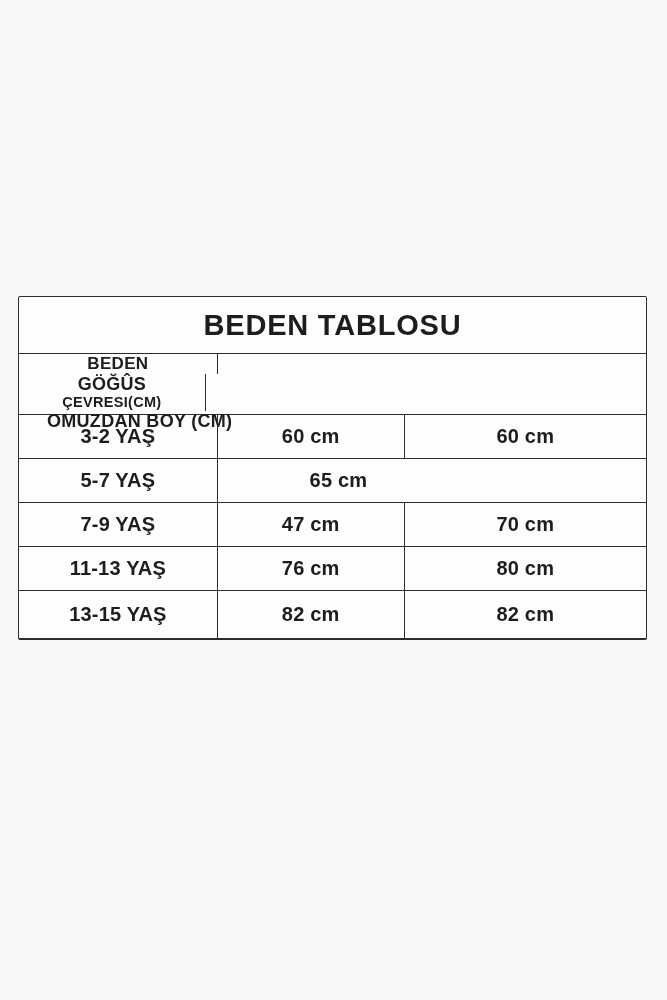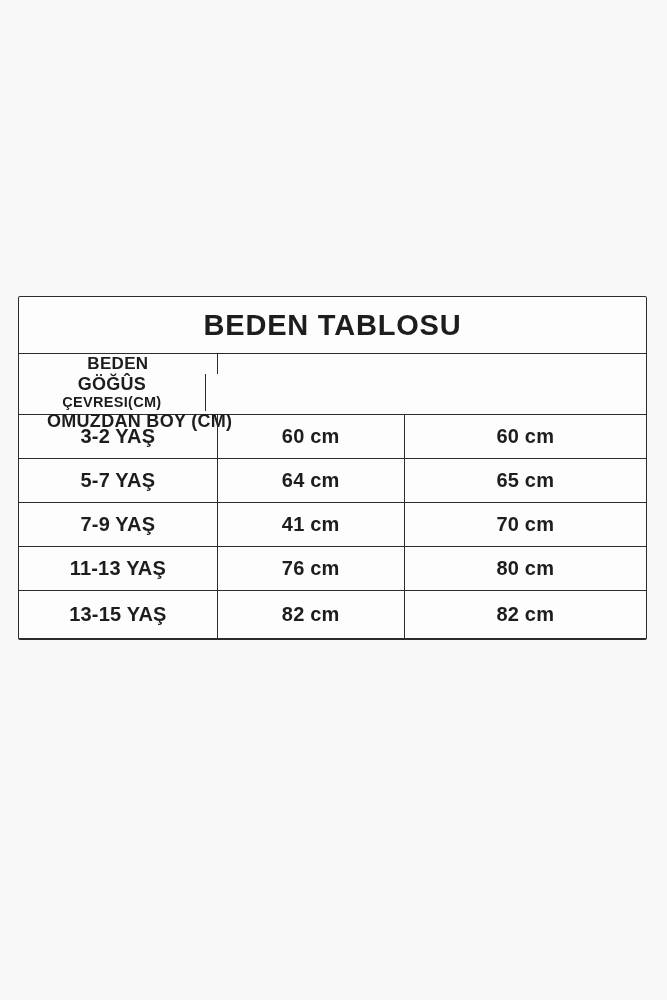--- a/index.html
+++ b/index.html
@@ -97,27 +97,26 @@
   </div>
 
   <div class="row data-row">
     <div class="cell col1">3-2 YAŞ</div>
     <div class="cell col2">60 cm</div>
     <div class="cell col3">60 cm</div>
   </div>
 
   <div class="row data-row">
     <div class="cell col1">5-7 YAŞ</div>
-    <div class="cell col2">64 cm</div>
     <div class="cell col3">65 cm</div>
   </div>
 
   <div class="row data-row">
     <div class="cell col1">7-9 YAŞ</div>
-    <div class="cell col2">41 cm</div>
+    <div class="cell col2">47 cm</div>
     <div class="cell col3">70 cm</div>
   </div>
 
 
   <div class="row data-row">
     <div class="cell col1">11-13 YAŞ</div>
     <div class="cell col2">76 cm</div>
     <div class="cell col3">80 cm</div>
   </div>
 

